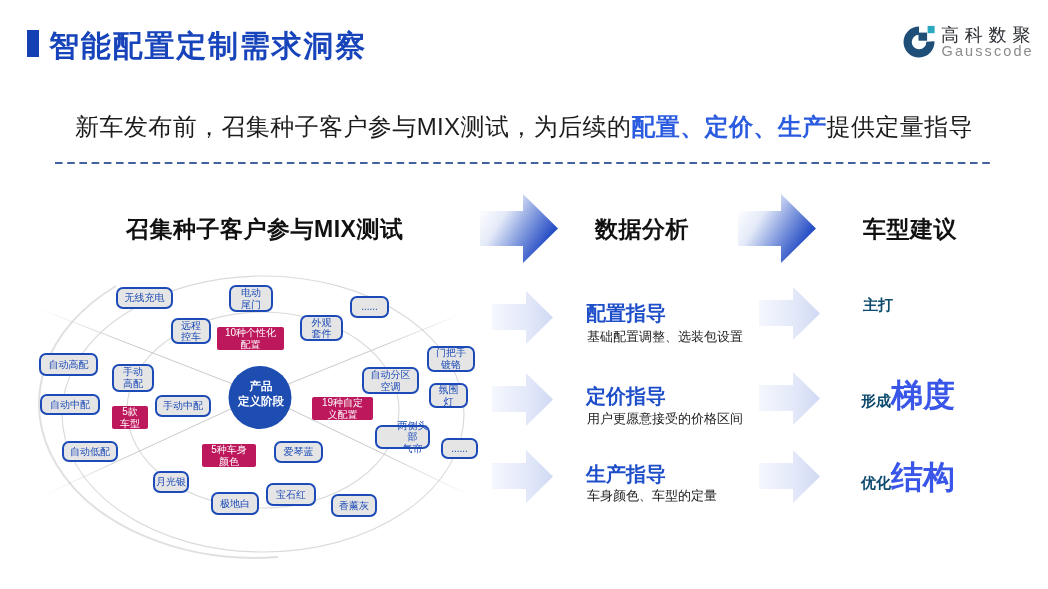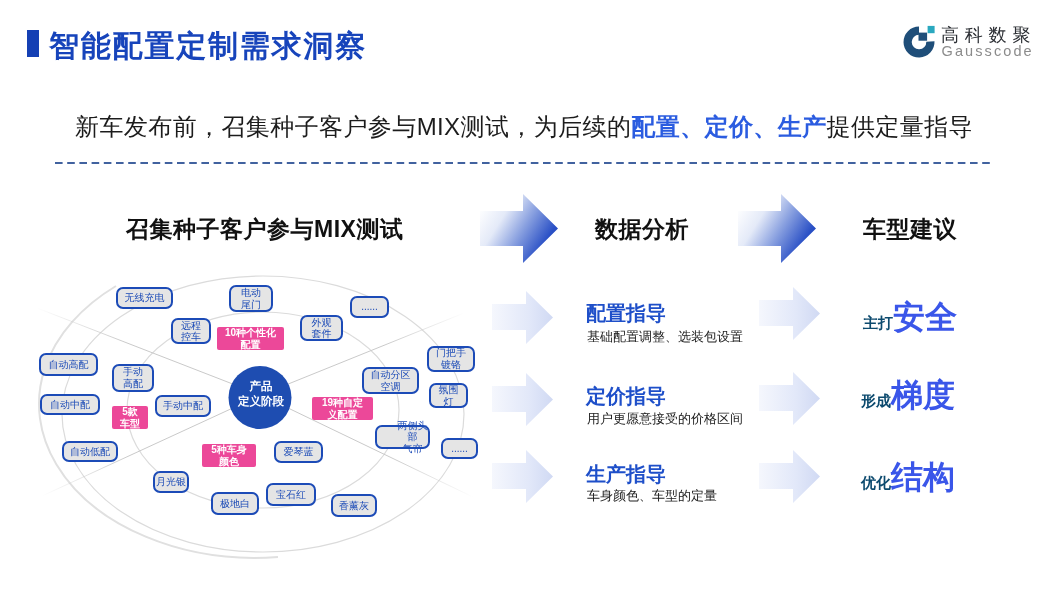--- a/index.html
+++ b/index.html
@@ -18,22 +18,22 @@
   .mhead{font-size:20px;font-weight:bold;color:#1e4fc9;white-space:nowrap;}
   .mdesc{font-size:13px;color:#212121;white-space:nowrap;}
   
   .rrow{display:flex;align-items:baseline;white-space:nowrap;}
   .rsmall{font-size:15px;font-weight:bold;color:#0c4a6e;}
   .rbig{font-size:32px;font-weight:bold;color:#3a56e9;}
   
   .node{position:absolute;box-sizing:border-box;background:#e5e5e5;border:2px solid #1c4bb7;border-radius:7px;
         color:#1c4bb7;font-size:10px;line-height:11.5px;text-align:center;
         display:flex;align-items:center;justify-content:center;}
-  .dark{position:absolute;box-sizing:border-box;background:#ec4899;border-radius:2px;color:#fff;
-        font-size:10px;line-height:11.5px;font-weight:bold;text-align:center;
+  .dark{position:absolute;box-sizing:border-box;background:#be185d;border-radius:2px;color:#fff;
+        font-size:10px;line-height:11.5px;font-weight:normal;text-align:center;
         display:flex;align-items:center;justify-content:center;}
 </style>
 </head>
 <body>
   <div class="abs" id="titlebar"></div>
   <div class="abs" id="title">智能配置定制需求洞察</div>
 
   <svg class="abs" style="left:898px;top:18px;" width="150" height="48" viewBox="0 0 150 48">
     <path d="M 21 12.6 A 11.4 11.4 0 1 0 32.4 23.5" stroke="#1f4e79" stroke-width="8.2" fill="none"></path>
     <rect x="20.5" y="14.6" width="8.6" height="8.1" fill="#1f4e79"></rect>
@@ -155,21 +155,20 @@
 
   <div class="abs mhead" style="left:586px;top:300px;">配置指导</div>
   <div class="abs mdesc" style="left:587px;top:328px;">基础配置调整、选装包设置</div>
   <div class="abs mhead" style="left:586px;top:383px;">定价指导</div>
   <div class="abs mdesc" style="left:587px;top:410px;">用户更愿意接受的价格区间</div>
   <div class="abs mhead" style="left:586px;top:461px;">生产指导</div>
   <div class="abs mdesc" style="left:587px;top:487px;">车身颜色、车型的定量</div>
 
   <div class="abs rrow" style="left:863px;top:296px;">
     <span class="rsmall">主打</span>
-    <span class="rbig">安全</span>
   </div>
   <div class="abs rrow" style="left:861px;top:374px;">
     <span class="rsmall">形成</span>
     <span class="rbig">梯度</span>
   </div>
   <div class="abs rrow" style="left:861px;top:456px;">
     <span class="rsmall">优化</span>
     <span class="rbig">结构</span>
   </div>
 

